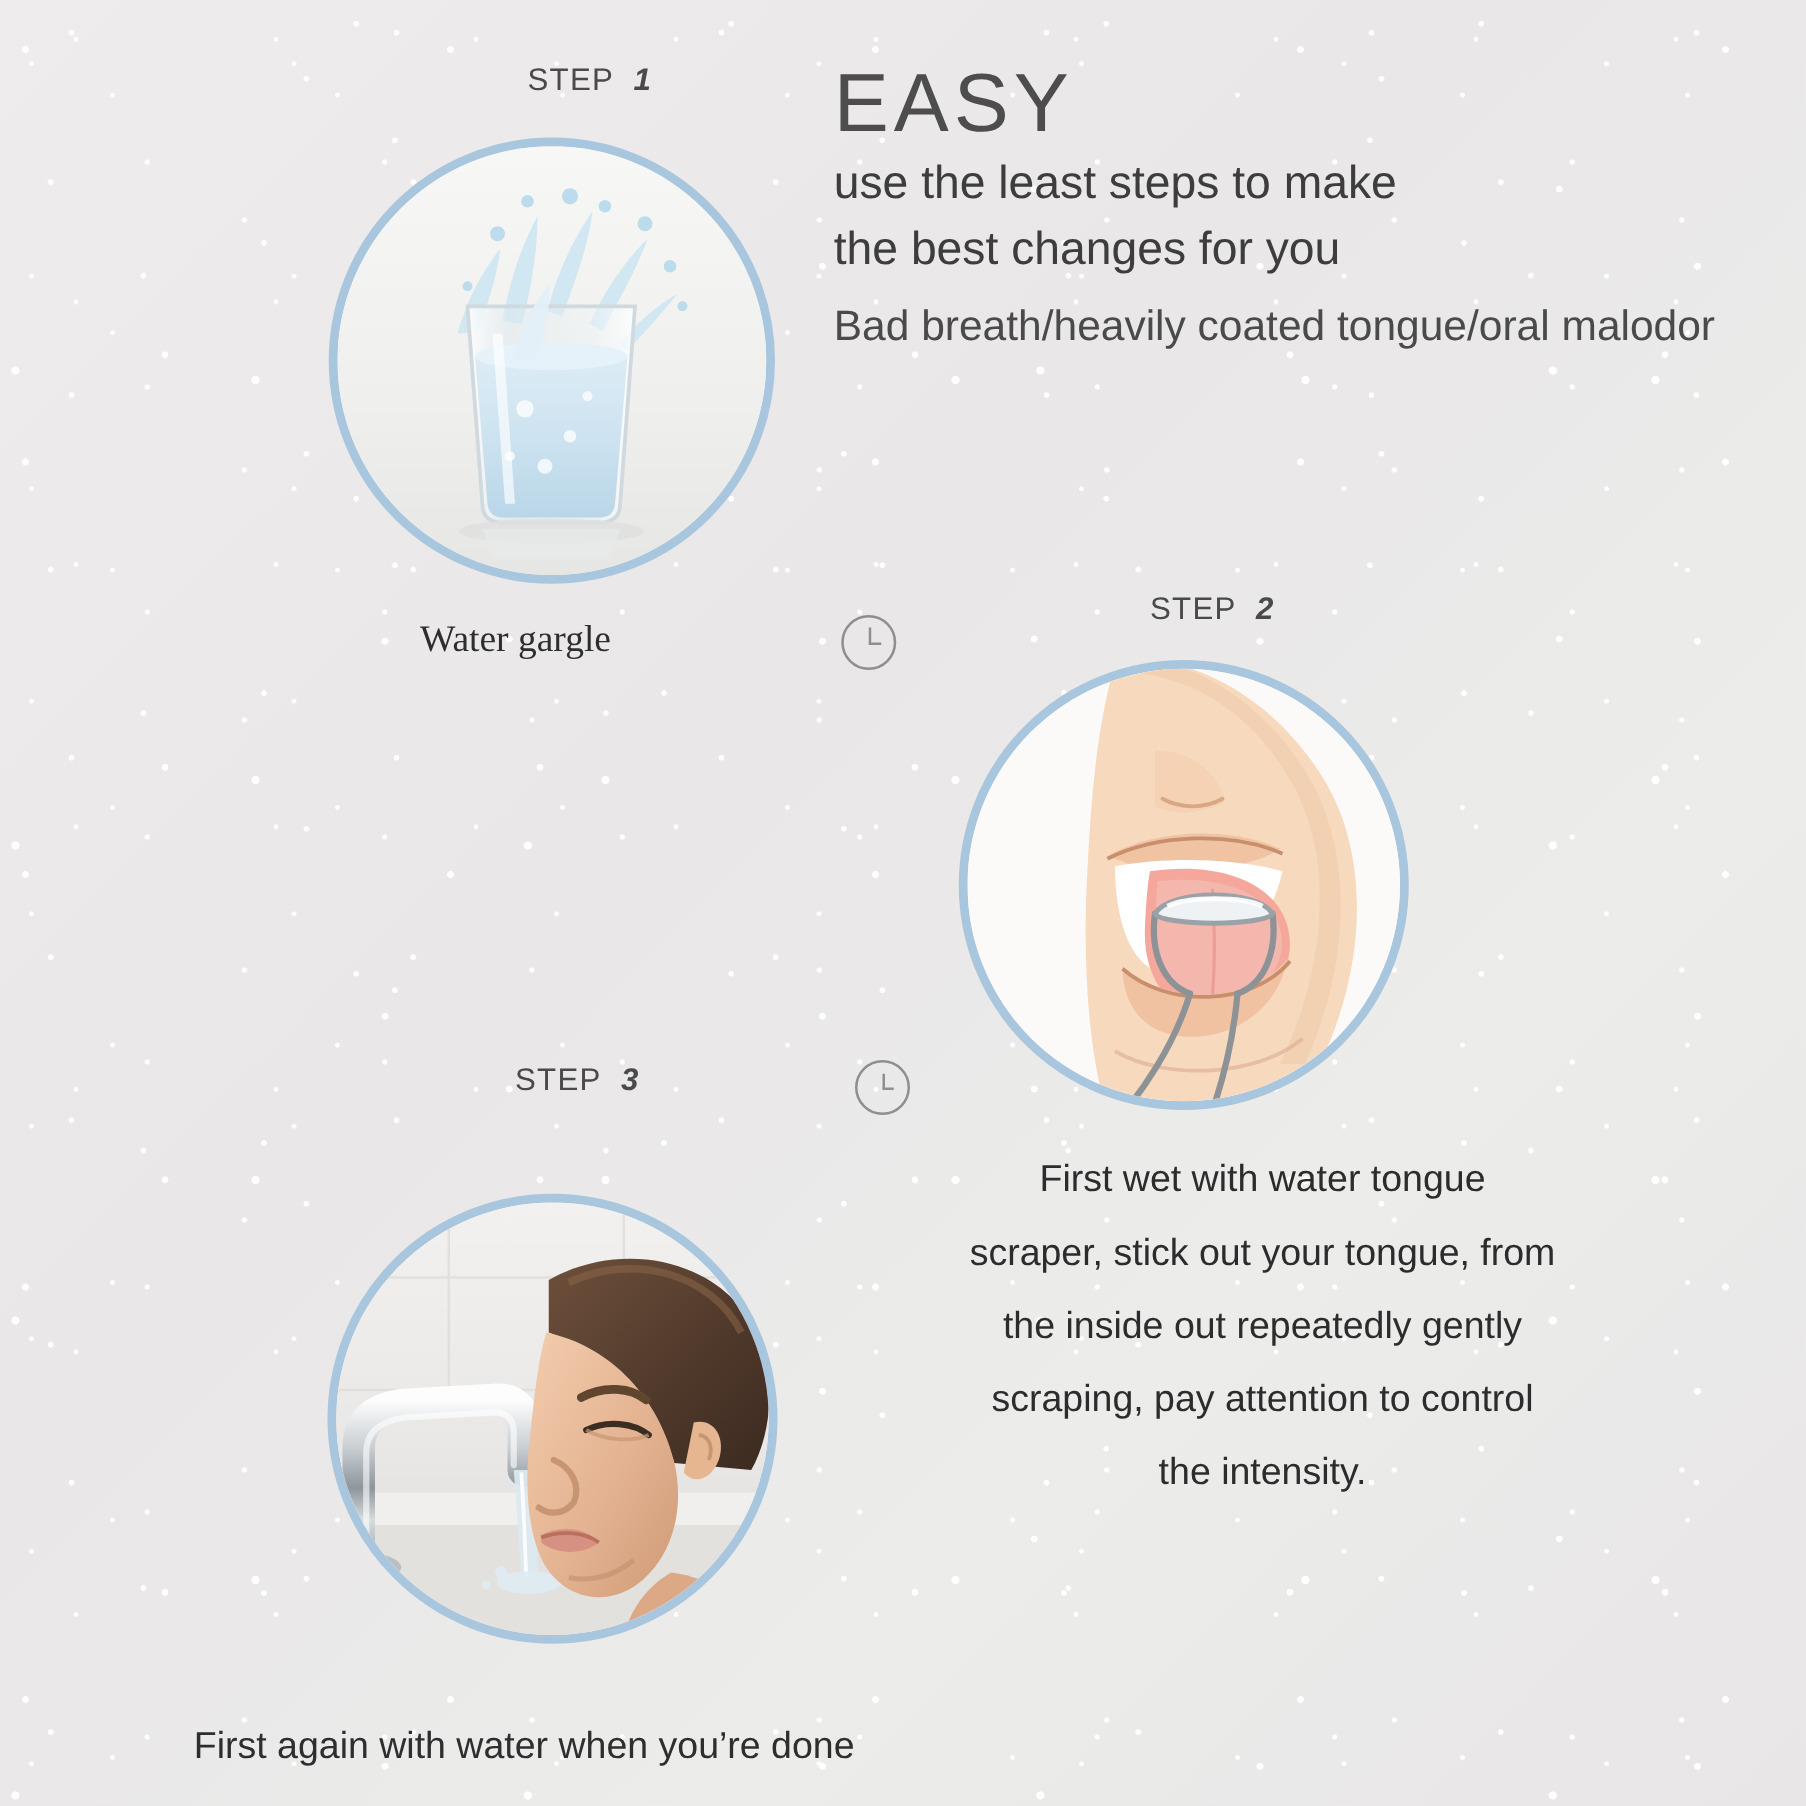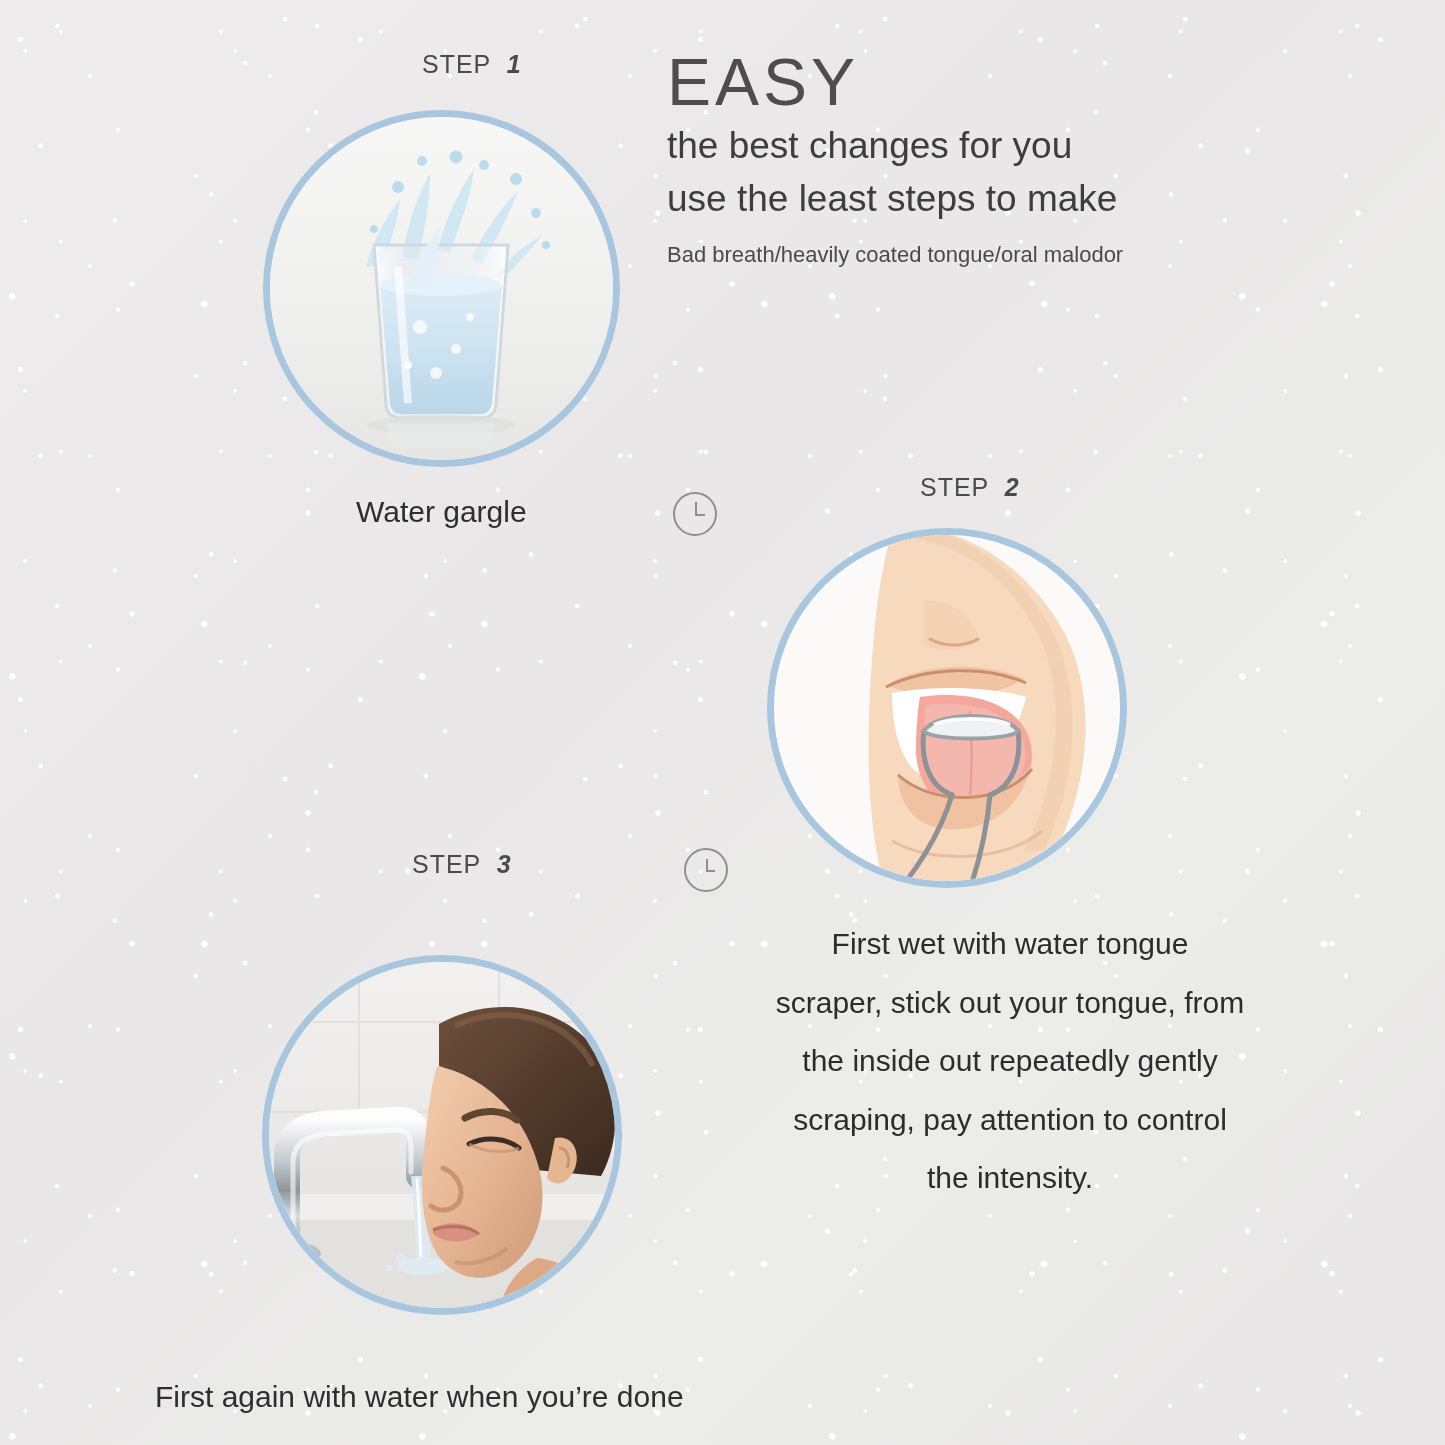--- a/index.html
+++ b/index.html
@@ -80,21 +80,21 @@
     line-height:1.05;
     font-weight:400;
   }
   .sub-line{
     font-size:37px;
     color:#3d3d3d;
     line-height:1.25;
     margin-top:6px;
   }
   #headline-note{
-    font-size:22px;
+    font-size:34px;
     color:#4a4a4a;
     margin-top:20px;
   }
   
   .clock{
     position:absolute;
     width:44px;height:44px;
     border-radius:50%;
     border:2px solid #8f8f8f;
     box-sizing:border-box;
@@ -119,22 +119,22 @@
   
   svg{display:block;}
 </style>
 </head>
 <body>
 
 <div id="bg-texture"></div>
 
 <div id="headline">
   <div id="easy-title">EASY</div>
+  <div class="sub-line">use the least steps to make</div>
   <div class="sub-line">the best changes for you</div>
-  <div class="sub-line">use the least steps to make</div>
   <div id="headline-note">Bad breath/heavily coated tongue/oral malodor</div>
 </div>
 
 <div class="step-label" style="left:422px;top:50px;">
   <span>STEP</span>
   &nbsp;<em>1</em>
 </div>
 
 <div class="circle" style="left:263px;top:110px;width:357px;height:357px;">
   <svg width="343" height="343" viewBox="0 0 343 343">
@@ -192,21 +192,21 @@
       <circle cx="138" cy="248" r="4"></circle>
     </g>
 
     <path d="M124 150 L134 286 L142 286 L132 150 Z" fill="#ffffff" opacity=".65"></path>
 
     <ellipse cx="171" cy="308" rx="74" ry="10" fill="#dedede" opacity=".8"></ellipse>
     <path d="M116 306 L124 330 L218 330 L226 306 Z" fill="#e8eaea" opacity=".7"></path>
   </svg>
 </div>
 
-<div class="caption" style="left:356px;top:495px;">Water gargle</div>
+<div class="caption" style="left:336px;top:495px;font-family:Liberation Serif, serif;">Water gargle</div>
 
 <div class="clock c1" style="left:673px;top:492px;"></div>
 
 <div class="step-label" style="left:920px;top:473px;">
   <span>STEP</span>
   &nbsp;<em>2</em>
 </div>
 
 <div class="circle" style="left:767px;top:528px;width:360px;height:360px;">
   <svg width="346" height="346" viewBox="0 0 346 346">

